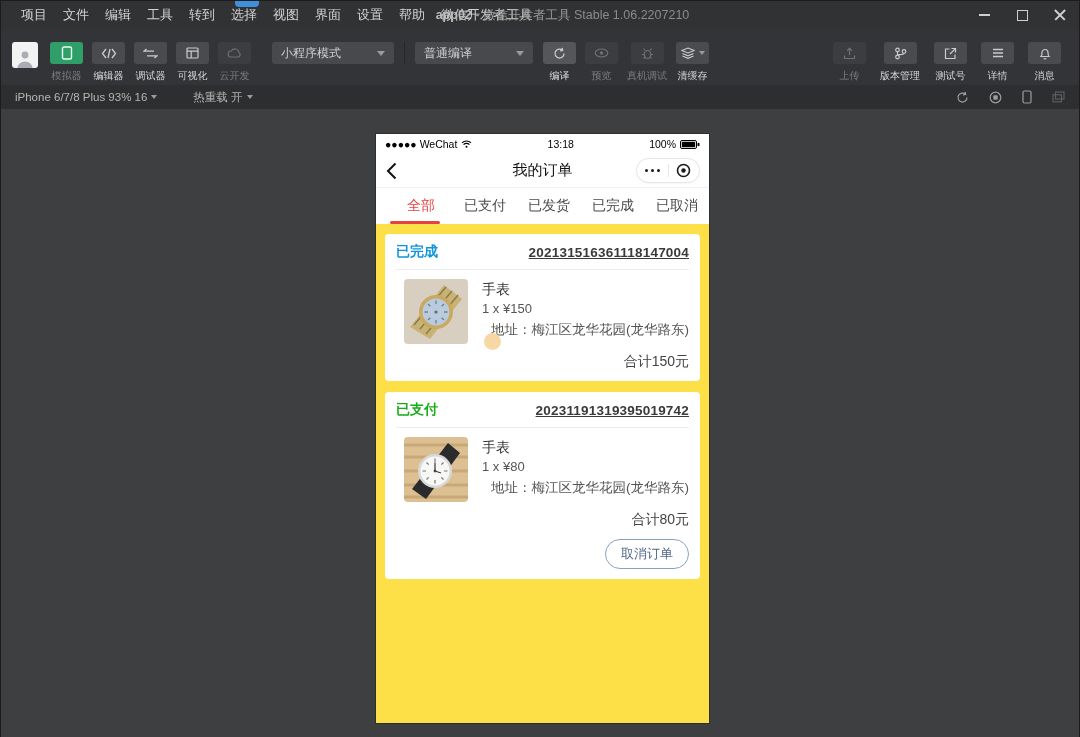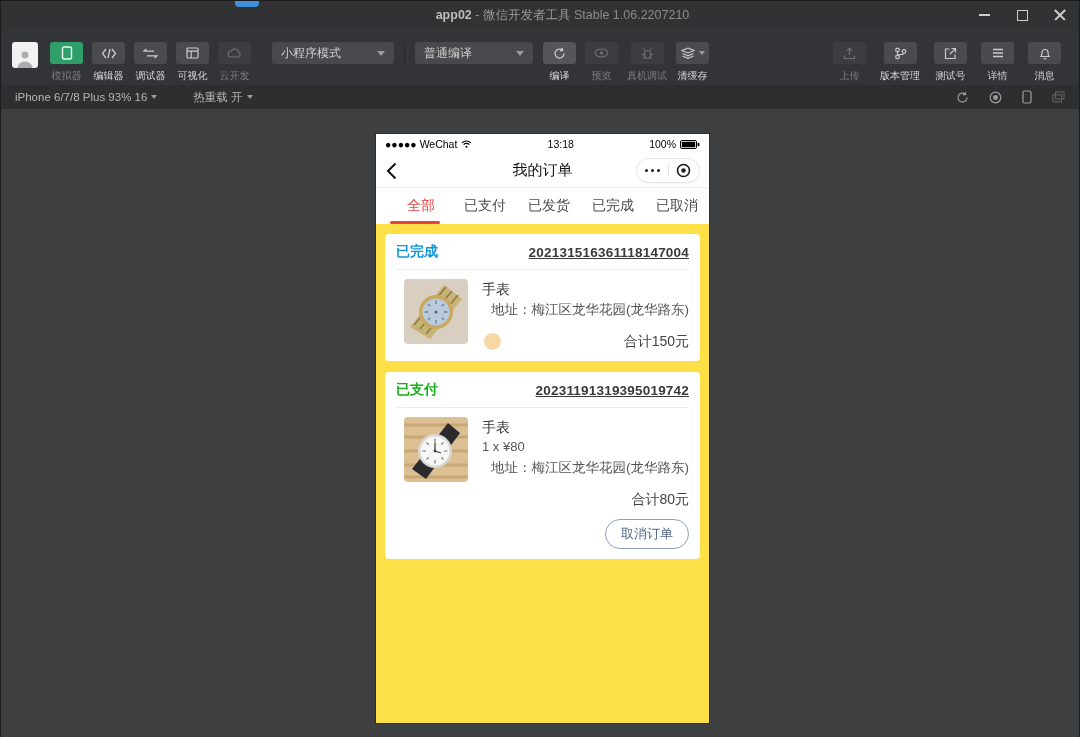--- a/index.html
+++ b/index.html
@@ -86,20 +86,33 @@
   .float-dot { position:absolute; left:99px; top:99px; width:17px; height:17px; border-radius:50%; background:#f7d8a5; }
   .cancel-row { display:flex; justify-content:flex-end; margin-top:10px; }
   .cancel-btn { font-size:13px; color:#53688a; background:#fff; border:1px solid #8aa2c0; border-radius:15px; padding:5px 15px; cursor:pointer; font-family:inherit; }
 </style>
 </head>
 <body>
 
 <div class="window">
 
   <div class="titlebar">
+    <div class="menus">
+      <span class="menu-item">项目</span>
+      <span class="menu-item">文件</span>
+      <span class="menu-item">编辑</span>
+      <span class="menu-item">工具</span>
+      <span class="menu-item">转到</span>
+      <span class="menu-item">选择</span>
+      <span class="menu-item">视图</span>
+      <span class="menu-item">界面</span>
+      <span class="menu-item">设置</span>
+      <span class="menu-item">帮助</span>
+      <span class="menu-item">微信开发者工具</span>
+    </div>
     <div class="app-title">
       <span class="t-main">app02</span>
       <span class="t-sep">- 微信开发者工具</span>
       <span class="t-ver">Stable 1.06.2207210</span>
     </div>
     <div class="blue-notch"></div>
     <div class="win-controls">
       <div class="win-btn">
           <span class="ic-min"></span>
         </div>
@@ -364,20 +377,21 @@
                 <circle cx="32" cy="33" r="17" fill="#c9a85f"></circle>
                 <circle cx="32" cy="33" r="13.5" fill="#b9cbdd"></circle>
                 <g stroke="#6f7f90" stroke-width="1.3">
                     <path d="M32 21.5 V25 M32 41 V44.5 M20.5 33 H24 M40 33 H43.5 M24 25 l2.3 2.3 M37.7 38.7 l2.3 2.3 M40 25 l-2.3 2.3 M26.3 38.7 L24 41"></path>
                   </g>
                 <circle cx="32" cy="33" r="1.6" fill="#5c6b7a"></circle>
               </svg>
             </div>
             <div class="info">
               <span class="product">手表</span>
+              <span class="qty">1 x ¥150</span>
               <span class="addr">地址：梅江区龙华花园(龙华路东)</span>
               <span class="total">合计150元</span>
             </div>
           </div>
           <div class="float-dot"></div>
         </div>
 
         <div class="card">
           <div class="card-header">
             <span class="status paid">已支付</span>

